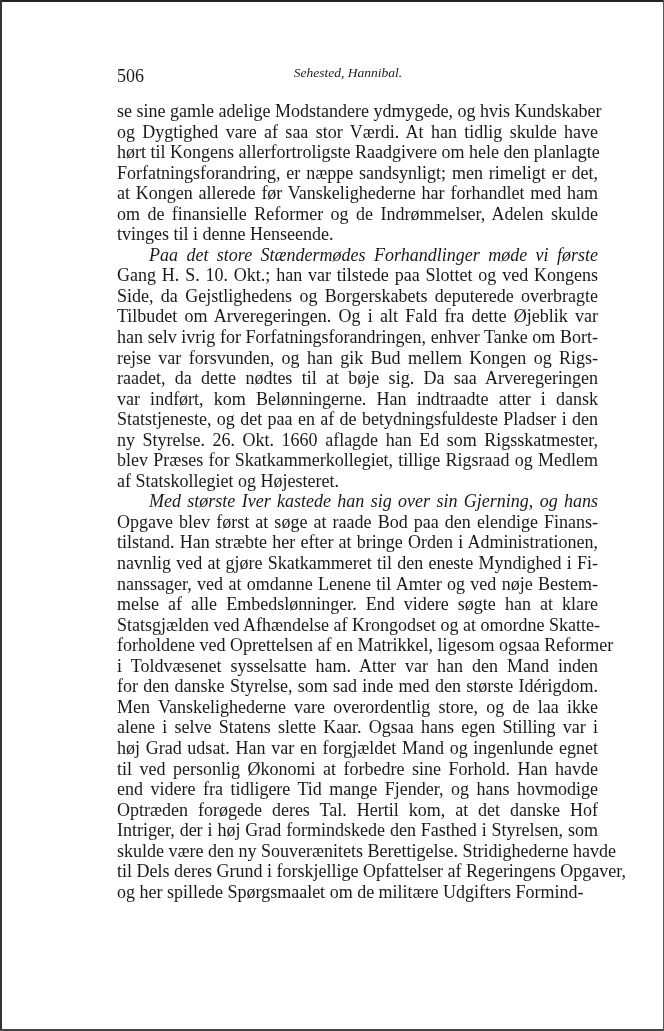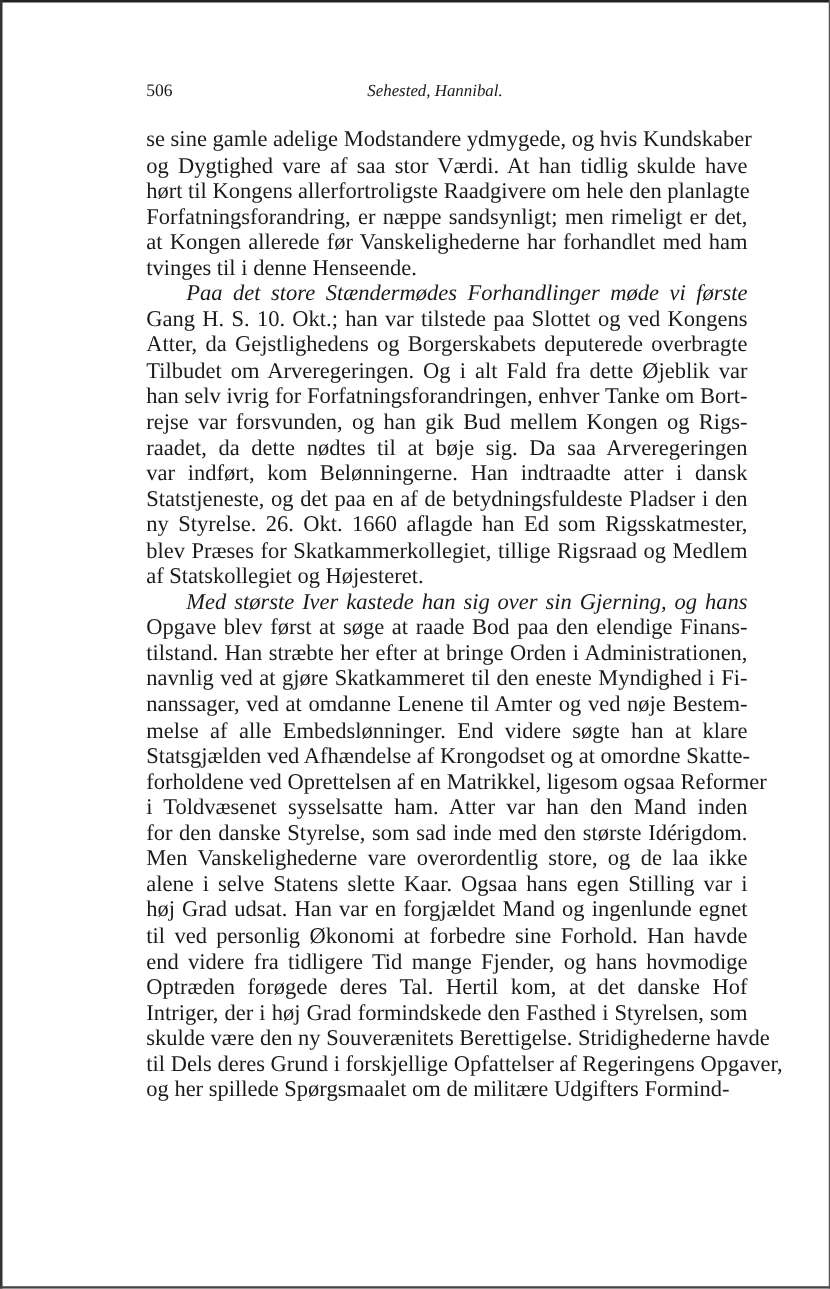--- a/index.html
+++ b/index.html
@@ -7,21 +7,21 @@
     width: 664px; height: 1031px; background: #ffffff;
     position: relative; overflow: hidden;
     font-family: "Liberation Serif", "DejaVu Serif", serif;
     color: #1a1a1a;
   }
   .edge-top { position: absolute; left: 0; top: 0; width: 664px; height: 2px; background: #222; }
   .edge-left { position: absolute; left: 0; top: 0; width: 2px; height: 1031px; background: #333; }
   .edge-bottom { position: absolute; left: 0; bottom: 0; width: 664px; height: 2px; background: #444; }
   .edge-right { position: absolute; right: 0; top: 0; width: 1px; height: 1031px; background: #555; }
   .page-number {
-    position: absolute; left: 117px; top: 66px; font-size: 14px; text-align: right;
+    position: absolute; left: 117px; top: 66px; font-size: 18px; text-align: right;
   }
   .running-head {
     position: absolute; left: 0; width: 664px; top: 65px; text-align: center;
     font-style: italic; font-size: 13.5px; padding-left: 32px; box-sizing: border-box;
   }
   .body-text {
     position: absolute; left: 117px; top: 101px; width: 481px;
     font-size: 18px; line-height: 20.55px;
   }
   .line {
@@ -42,26 +42,27 @@
 <div class="page-number">506</div>
 <div class="running-head">Sehested, Hannibal.</div>
 
 <div class="body-text" id="body-text">
     <div>
       <span class="line">se sine gamle adelige Modstandere ydmygede, og hvis Kundskaber</span>
       <span class="line">og Dygtighed vare af saa stor Værdi.  At han tidlig skulde have</span>
       <span class="line">hørt til Kongens allerfortroligste Raadgivere om hele den planlagte</span>
       <span class="line">Forfatningsforandring, er næppe sandsynligt; men rimeligt er det,</span>
       <span class="line">at Kongen allerede før Vanskelighederne har forhandlet med ham</span>
+      <span class="line">om de finansielle Reformer og de Indrømmelser, Adelen skulde</span>
       <span class="line last">tvinges til i denne Henseende.</span>
     </div>
     <div>
       <span class="line indent">Paa det store Stændermødes Forhandlinger møde vi første</span>
       <span class="line">Gang H. S. 10. Okt.; han var tilstede paa Slottet og ved Kongens</span>
-      <span class="line">Atter, da Gejstlighedens og Borgerskabets deputerede overbragte</span>
+      <span class="line">Side, da Gejstlighedens og Borgerskabets deputerede overbragte</span>
       <span class="line">Tilbudet om Arveregeringen.  Og i alt Fald fra dette Øjeblik var</span>
       <span class="line">han selv ivrig for Forfatningsforandringen, enhver Tanke om Bort-</span>
       <span class="line">rejse var forsvunden, og han gik Bud mellem Kongen og Rigs-</span>
       <span class="line">raadet, da dette nødtes til at bøje sig.  Da saa Arveregeringen</span>
       <span class="line">var indført, kom Belønningerne.  Han indtraadte atter i dansk</span>
       <span class="line">Statstjeneste, og det paa en af de betydningsfuldeste Pladser i den</span>
       <span class="line">ny Styrelse.  26. Okt. 1660 aflagde han Ed som Rigsskatmester,</span>
       <span class="line">blev Præses for Skatkammerkollegiet, tillige Rigsraad og Medlem</span>
       <span class="line last">af Statskollegiet og Højesteret.</span>
     </div>

